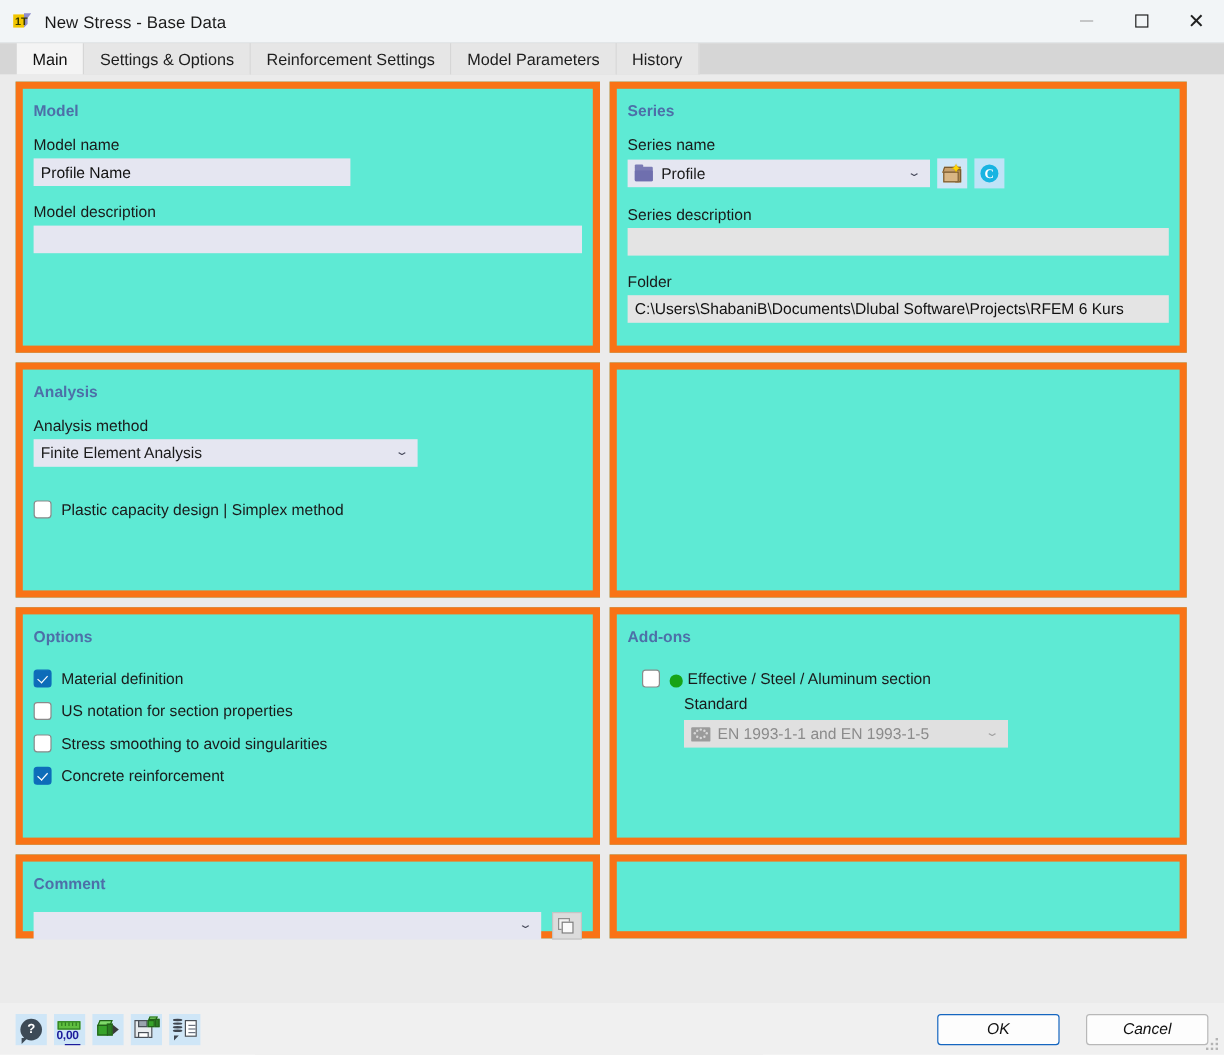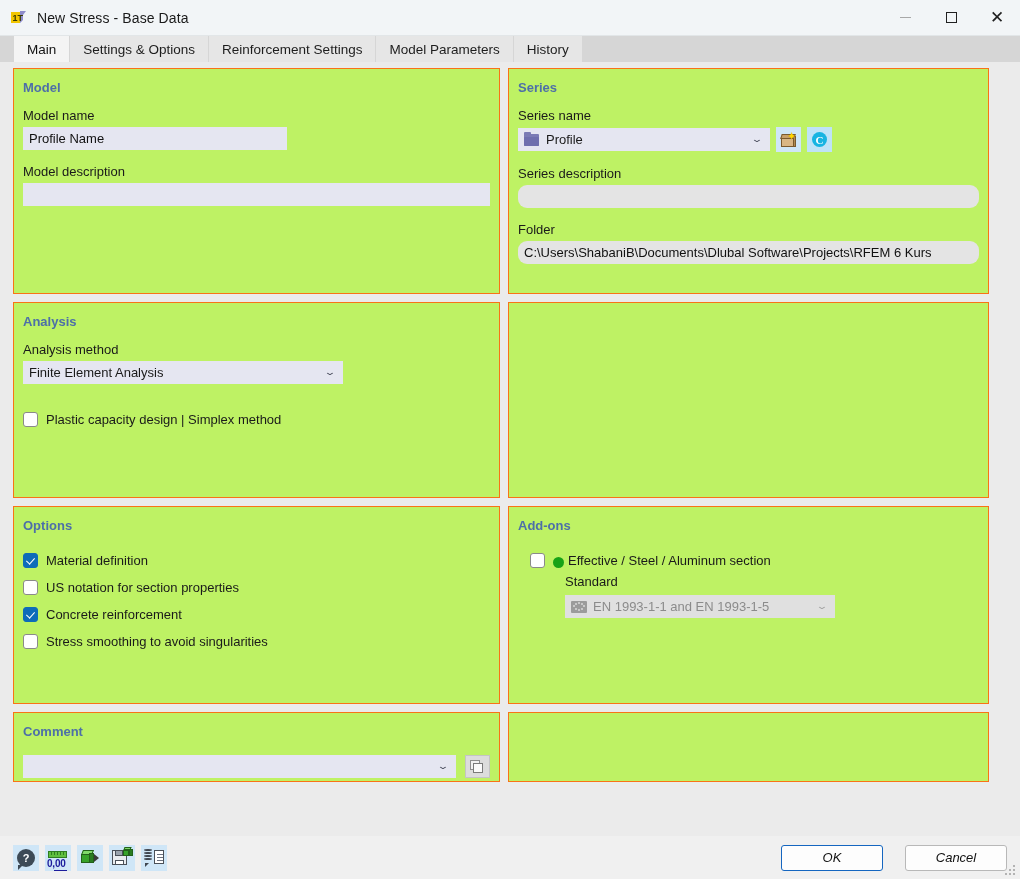--- a/index.html
+++ b/index.html
@@ -81,22 +81,22 @@
     padding: 6px 13px 0 13px;
     display: flex;
     gap: 8px;
     overflow: hidden;
   }
   .col { display: flex; flex-direction: column; gap: 8px; }
   .col-left  { width: 487px; flex: 0 0 487px; }
   .col-right { width: 481px; flex: 0 0 481px; }
 
   .panel {
-    background: #bef264;
-    border: 1px solid #f97316;
+    background: #5eead4;
+    border: 6px solid #f97316;
     padding: 11px 9px 9px 9px;
     position: relative;
   }
   .panel-title {
     color: #4d6fa8;
     font-weight: bold;
     font-size: 13px;
     margin-bottom: 13px;
   }
   .field-label {
@@ -110,21 +110,21 @@
   .input {
     height: 23px;
     background: #e5e6f1;
     border: none;
     display: flex; align-items: center;
     padding: 0 6px;
     font-size: 13px;
     color: #111;
     width: 100%;
   }
-  .input.readonly { background: #e4e4e4; border-radius: 9px; }
+  .input.readonly { background: #e4e4e4; }
   .combo {
     height: 23px;
     background: #e5e6f1;
     display: flex; align-items: center;
     padding: 0 4px 0 6px;
     font-size: 13px;
     position: relative;
   }
   .combo .caret {
     margin-left: auto;
@@ -459,26 +459,26 @@
         <div class="panel-title">Options</div>
         <div class="cb-row">
           <span class="cb checked"></span>
           <span class="cb-label">Material definition</span>
         </div>
         <div class="cb-row">
           <span class="cb"></span>
           <span class="cb-label">US notation for section properties</span>
         </div>
         <div class="cb-row">
+          <span class="cb"></span>
+          <span class="cb-label">Stress smoothing to avoid singularities</span>
+        </div>
+        <div class="cb-row">
           <span class="cb checked"></span>
           <span class="cb-label">Concrete reinforcement</span>
-        </div>
-        <div class="cb-row">
-          <span class="cb"></span>
-          <span class="cb-label">Stress smoothing to avoid singularities</span>
         </div>
       </div>
 
       <div class="panel" style="height:70px;">
         <div class="panel-title" style="margin-bottom:16px;">Comment</div>
         <div style="display:flex; gap:9px; align-items:center;">
           <div class="combo" style="flex:1;">
             <span></span>
             <span class="caret">⌄</span>
           </div>

